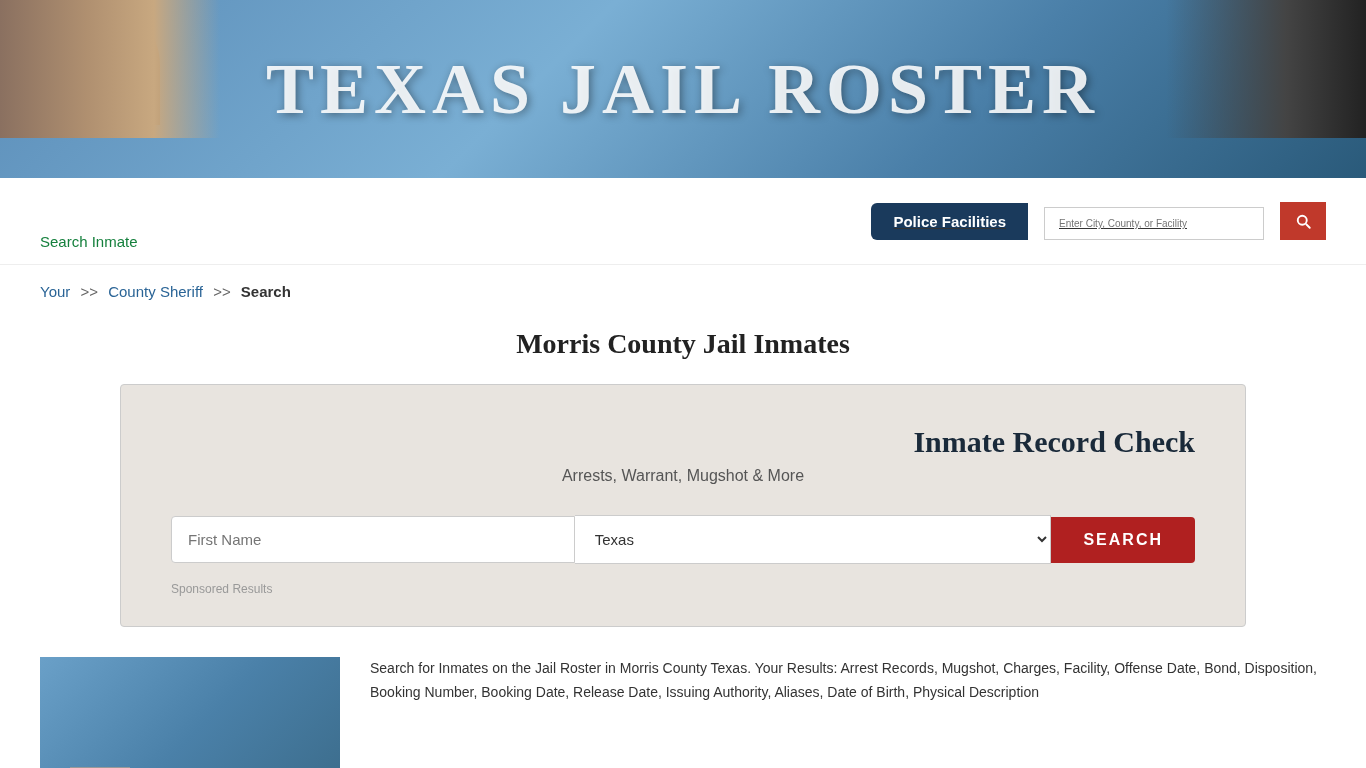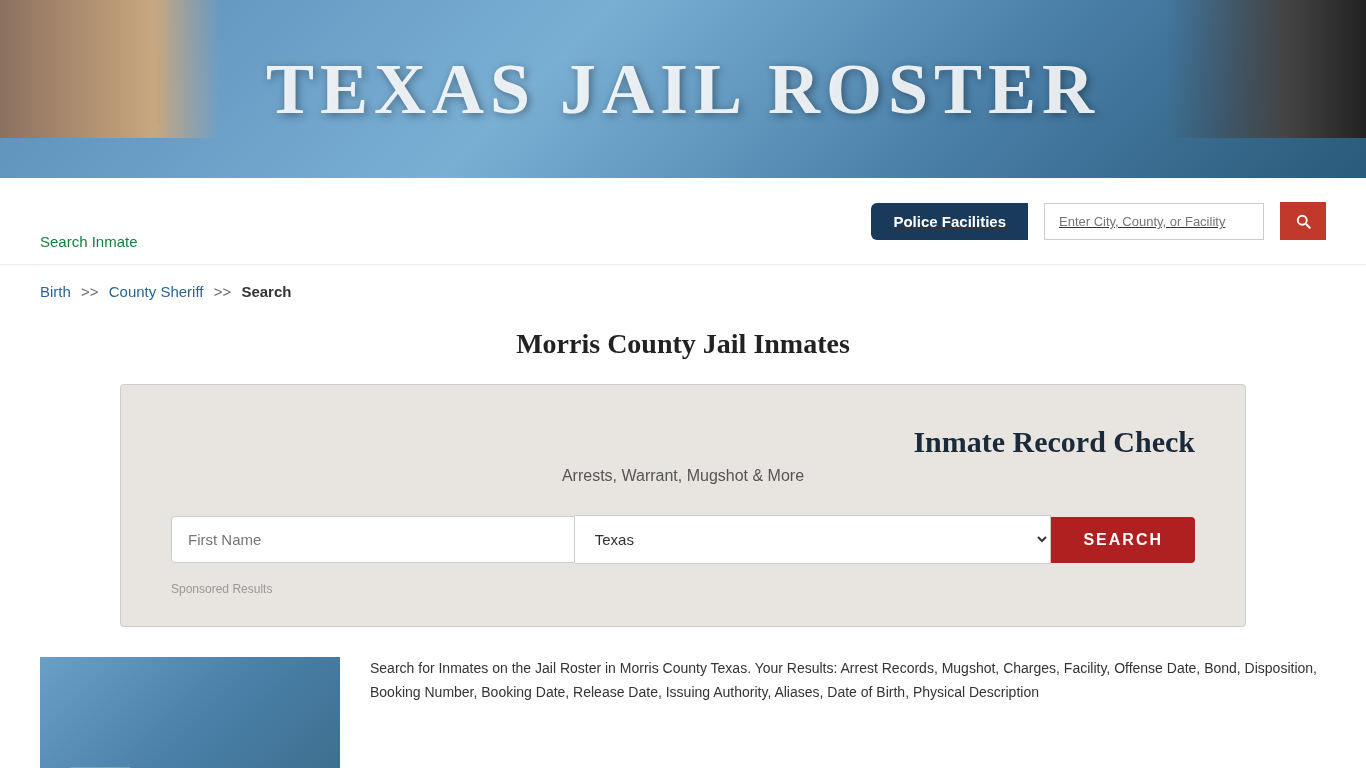--- a/index.html
+++ b/index.html
@@ -90,21 +90,21 @@
     }
     .nav-btn-county {
       background: #1a3a5c;
       border-radius: 0 6px 6px 0;
       border-left: 1px solid #2a4a6c;
       background: #0d2a4a;
     }
     .nav-search-input {
       width: 220px;
       padding: 10px 14px;
-      font-size: 13px;
+      font-size: 10px;
       border: 1px solid #ccc;
       outline: none;
       font-family: Arial, sans-serif;
       color: #999;
     }
     .nav-search-btn {
       background: #c0392b;
       border: none;
       padding: 10px 14px;
       cursor: pointer;
@@ -269,21 +269,21 @@
     <input class="nav-search-input" type="text" placeholder="Enter City, County, or Facility" style="">
     <button class="nav-search-btn">
       <svg viewBox="0 0 24 24" xmlns="http://www.w3.org/2000/svg">
         <path d="M21 21l-4.35-4.35M17 11A6 6 0 1 1 5 11a6 6 0 0 1 12 0z" stroke="#fff" stroke-width="2.5" fill="none" stroke-linecap="round"></path>
       </svg>
     </button>
   </div>
 </div>
 
 <div class="breadcrumb">
-  <a href="#">Birth</a>
+  <a href="#">Your</a>
   <span class="sep">&gt;&gt;</span>
   <a href="#">County Sheriff</a>
   <span class="sep">&gt;&gt;</span>
   <span class="current">Search</span>
 </div>
 
 <h1 class="page-title">Morris County Jail Inmates</h1>
 
 <div class="record-check-container">
   <div class="record-check-title">Inmate Record Check</div>

